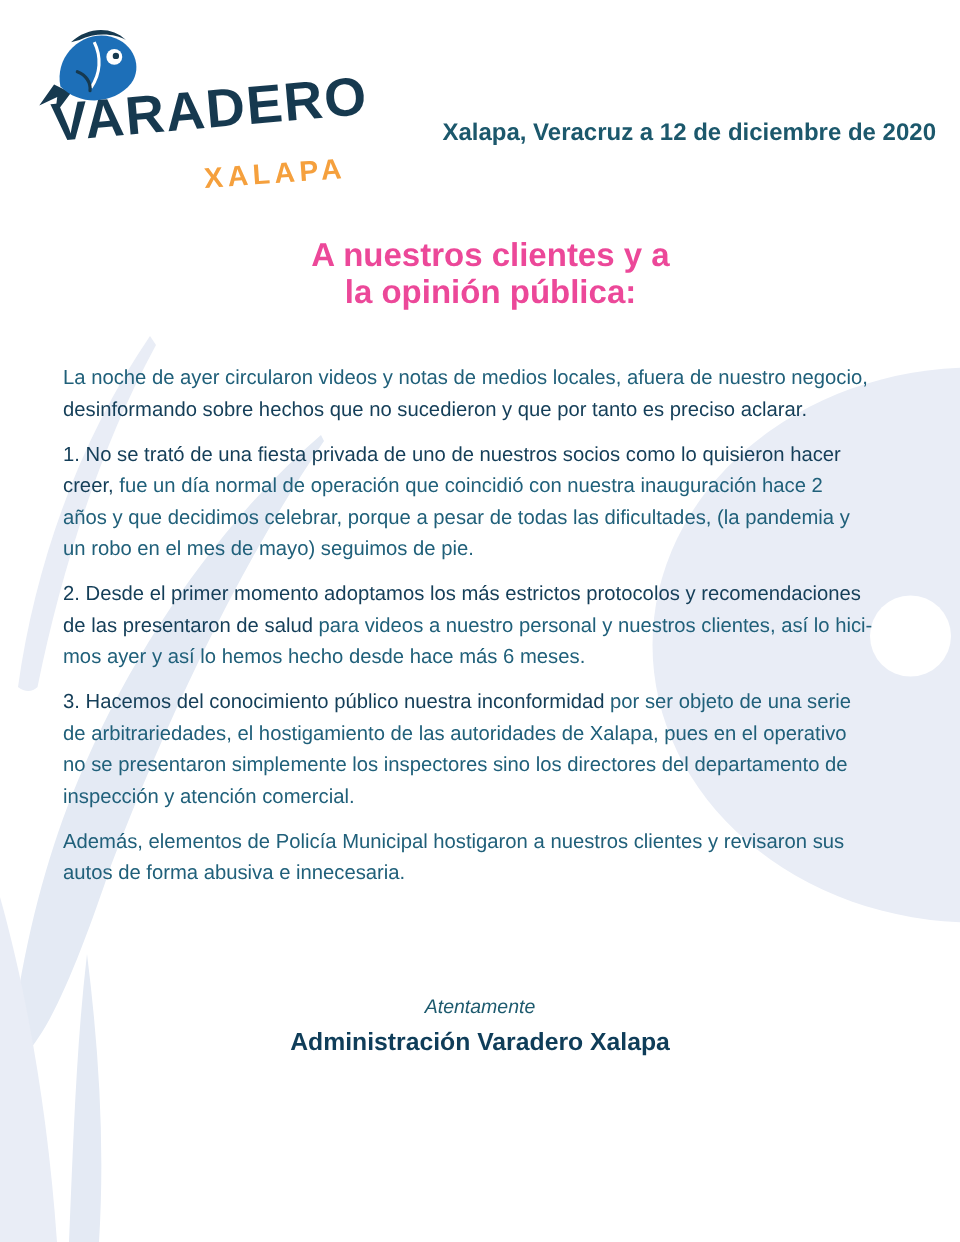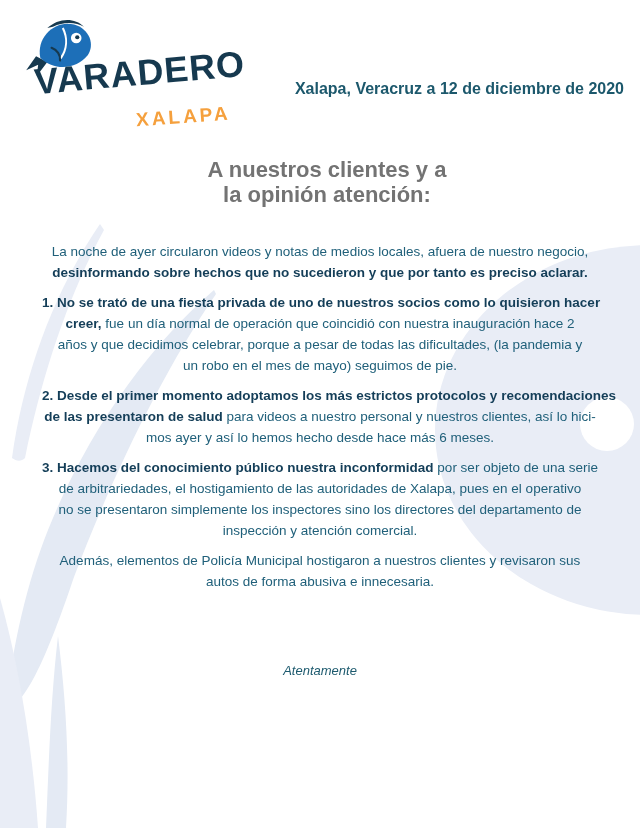--- a/index.html
+++ b/index.html
@@ -12,26 +12,26 @@
   .logo{position:absolute;left:22px;top:12px;width:240px;height:125px;}
   .fish{position:absolute;left:2px;top:2px;}
   .brand{position:absolute;left:12px;top:40px;font-size:36px;font-weight:700;color:#16394f;
          transform:rotate(-5deg);letter-spacing:1px;white-space:nowrap;}
   .subbrand{position:absolute;left:114px;top:94px;font-size:19px;font-weight:700;color:#f5a03d;
          transform:rotate(-4deg);letter-spacing:3px;white-space:nowrap;}
 
   .dateline{position:absolute;top:80px;right:16px;font-size:16px;font-weight:700;color:#1c586c;}
 
   .title{position:absolute;top:157px;left:0;right:0;text-align:center;
-         font-size:22px;font-weight:700;color:#737373;line-height:25px;padding-left:14px;}
+         font-size:22px;font-weight:700;color:#ec4899;line-height:25px;padding-left:14px;}
 
-  .letter{position:absolute;top:241px;left:42px;right:42px;text-align:center;
+  .letter{position:absolute;top:241px;left:42px;right:42px;text-align:left;
           color:#20607a;font-size:13.5px;line-height:21px;}
   .para{margin:0 0 9px 0;white-space:nowrap;}
-  .para .b{font-weight:700;color:#143e58;}
+  .para .b{font-weight:400;color:#143e58;}
   .para .r{font-weight:400;color:#20607a;}
 
   .closing{position:absolute;top:663px;left:0;right:0;text-align:center;}
   .salutation{font-size:13px;color:#1d5a6e;margin-bottom:8px;font-style:italic;}
   .signature{font-size:16.5px;font-weight:700;color:#0f3d59;}
 </style>
 </head>
 <body>
 
 <div class="page">
@@ -62,30 +62,31 @@
         <path d="M38,48 C46,51 51,58 50,66" stroke="#16394f" stroke-width="3" fill="none" stroke-linecap="round"></path>
       </svg>
       <div class="brand">VARADERO</div>
       <div class="subbrand">XALAPA</div>
     </div>
 
     <div class="dateline">Xalapa, Veracruz a 12 de diciembre de 2020</div>
 
     <div class="title">
       <div>A nuestros clientes y a</div>
-      <div>la opinión atención:</div>
+      <div>la opinión pública:</div>
     </div>
 
     <div class="letter">
         <p class="para"><span class="r">La noche de ayer circularon videos y notas de medios locales, afuera de nuestro negocio,</span><br><span class="b">desinformando sobre hechos que no sucedieron y que por tanto es preciso aclarar.</span></p>
         <p class="para"><span class="b">1. No se trató de una fiesta privada de uno de nuestros socios como lo quisieron hacer</span><br><span class="b">creer,</span><span class="r"> fue un día normal de operación que coincidió con nuestra inauguración hace 2</span><br><span class="r">años y que decidimos celebrar, porque a pesar de todas las dificultades, (la pandemia y</span><br><span class="r">un robo en el mes de mayo) seguimos de pie.</span></p>
         <p class="para"><span class="b">2. Desde el primer momento adoptamos los más estrictos protocolos y recomendaciones</span><br><span class="b">de las presentaron de salud</span><span class="r"> para videos a nuestro personal y nuestros clientes, así lo hici-</span><br><span class="r">mos ayer y así lo hemos hecho desde hace más 6 meses.</span></p>
         <p class="para"><span class="b">3. Hacemos del conocimiento público nuestra inconformidad</span><span class="r"> por ser objeto de una serie</span><br><span class="r">de arbitrariedades, el hostigamiento de las autoridades de Xalapa, pues en el operativo</span><br><span class="r">no se presentaron simplemente los inspectores sino los directores del departamento de</span><br><span class="r">inspección y atención comercial.</span></p>
         <p class="para"><span class="r">Además, elementos de Policía Municipal hostigaron a nuestros clientes y revisaron sus</span><br><span class="r">autos de forma abusiva e innecesaria.</span></p>
         <p class="para"><br></p>
       </div>
 
     <div class="closing">
       <div class="salutation">Atentamente</div>
+      <div class="signature">Administración Varadero Xalapa</div>
     </div>
 
   </div>
 </div>
 
 </body></html>

